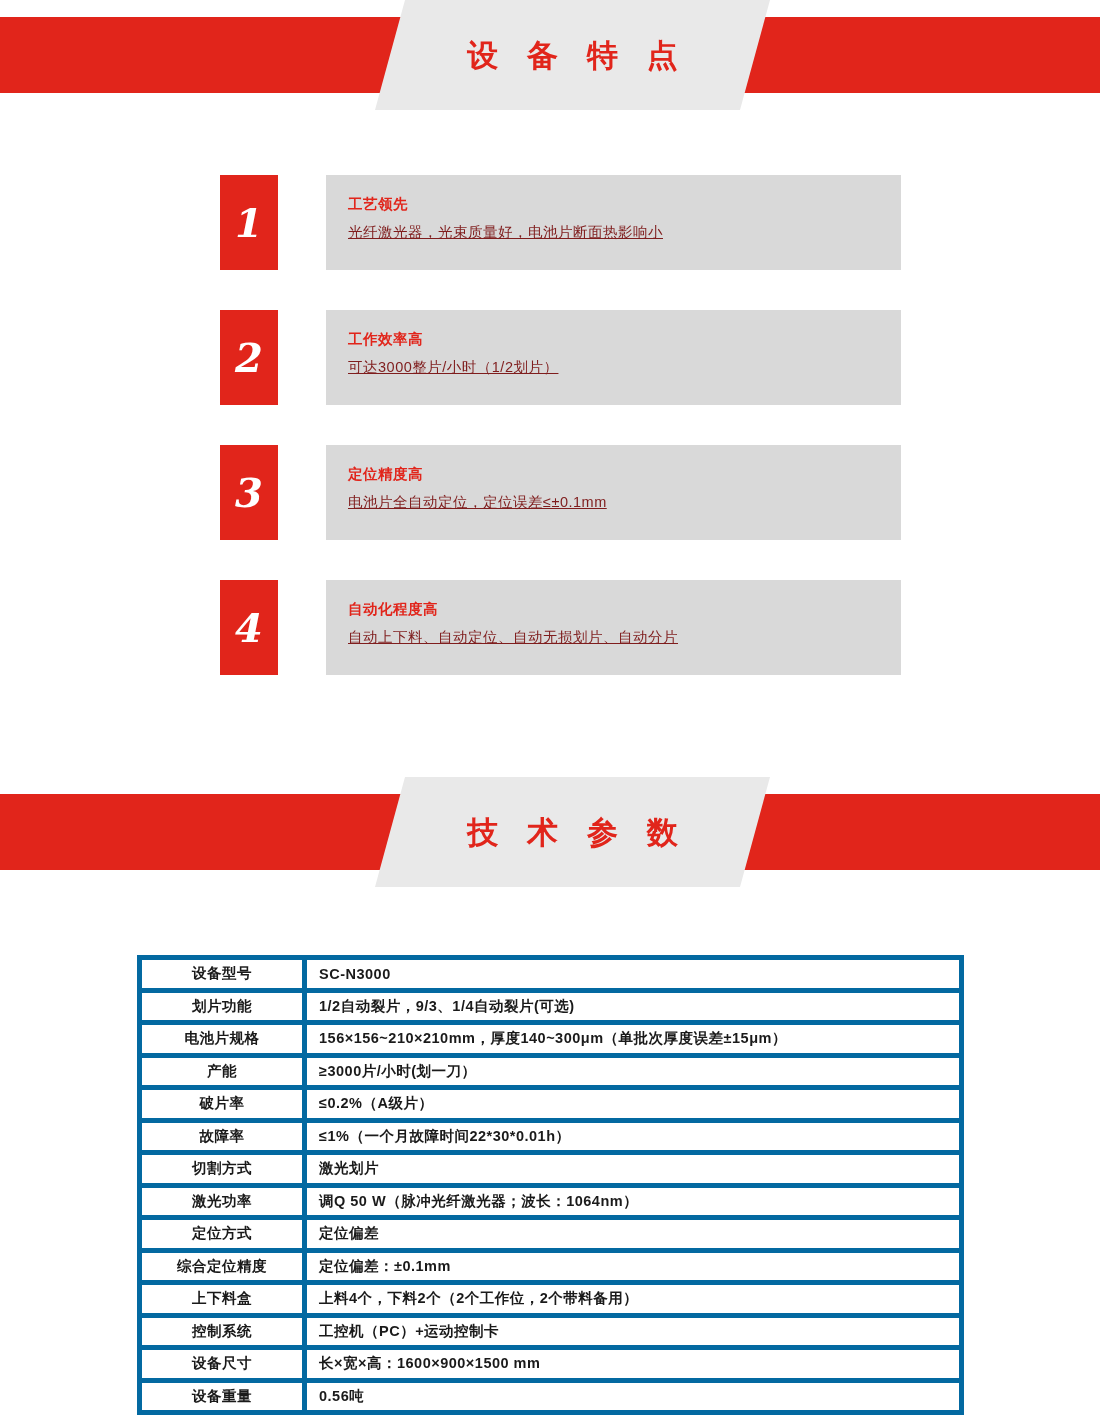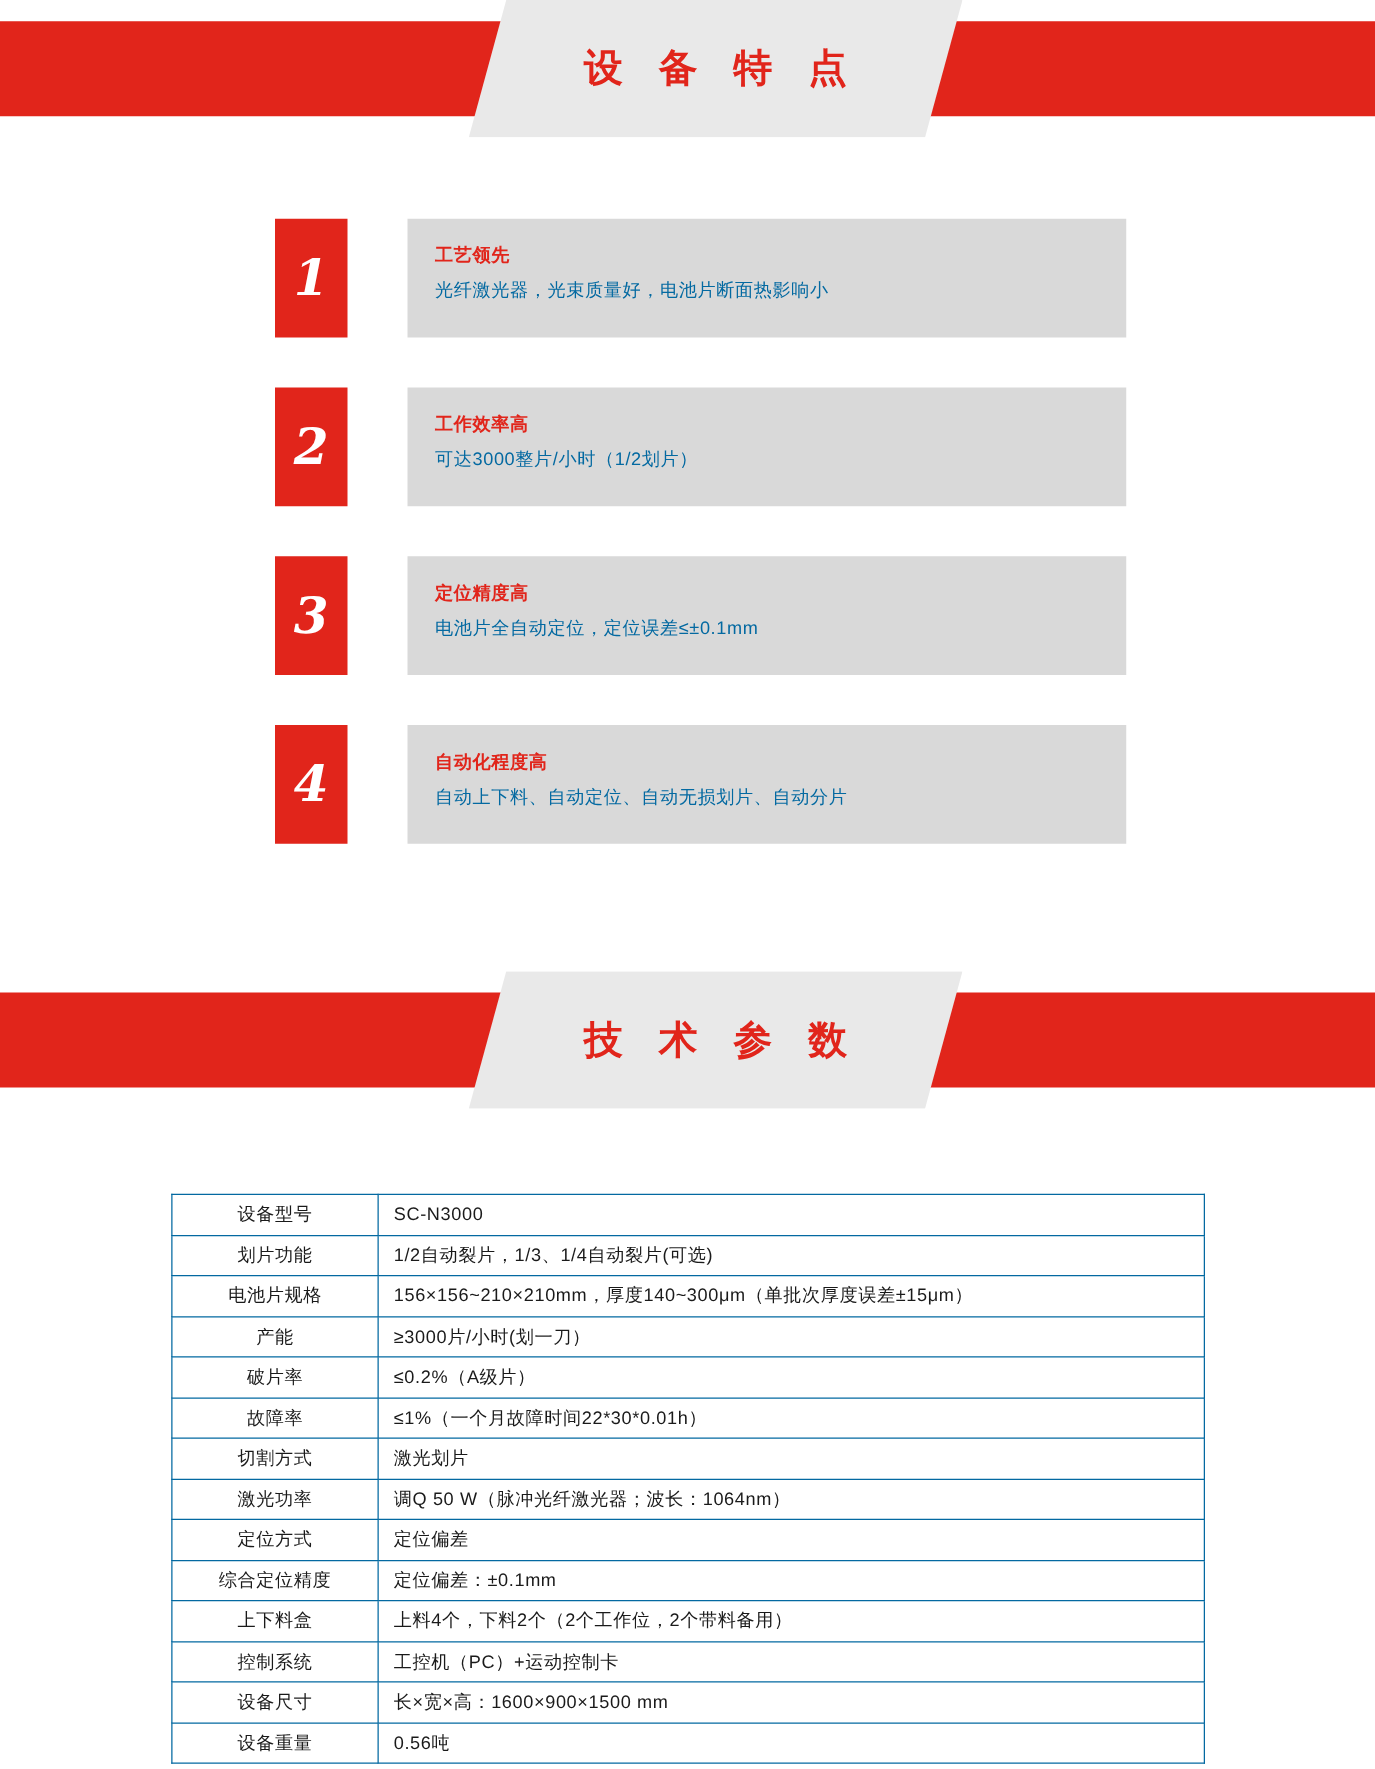--- a/index.html
+++ b/index.html
@@ -99,42 +99,44 @@
     margin-left: 21px;
   }
   .feature-title {
     color: #e1251b;
     font-size: 14.5px;
     font-weight: bold;
     margin-bottom: 9px;
     letter-spacing: 0.5px;
   }
   .feature-desc {
-    color: #0369a1;
+    color: #7f1d1d;
     font-size: 14.5px;
     letter-spacing: 0.5px;
+    text-decoration: underline;
   }
 
   
   .spec-table-wrap {
     position: absolute;
     left: 137px;
     top: 955px;
     width: 827px;
   }
   table.spec {
     width: 827px;
     border-collapse: collapse;
     font-size: 14.5px;
     color: #1a1a1a;
   }
   table.spec td {
-    border: 1px solid #0369a1;
+    border: 5px solid #0369a1;
     height: 32.5px;
     padding: 0 12px;
+    font-weight: bold;
   }
   table.spec td.label {
     width: 165px;
     text-align: center;
     letter-spacing: 0.5px;
   }
   table.spec td.value {
     text-align: left;
     letter-spacing: 0.5px;
   }
@@ -192,21 +194,21 @@
 
 <div class="spec-table-wrap">
   <table class="spec">
     <tbody>
       <tr>
         <td class="label">设备型号</td>
         <td class="value">SC-N3000</td>
       </tr>
       <tr>
         <td class="label">划片功能</td>
-        <td class="value">1/2自动裂片，1/3、1/4自动裂片(可选)</td>
+        <td class="value">1/2自动裂片，9/3、1/4自动裂片(可选)</td>
       </tr>
       <tr>
         <td class="label">电池片规格</td>
         <td class="value">156×156~210×210mm，厚度140~300μm（单批次厚度误差±15μm）</td>
       </tr>
       <tr>
         <td class="label">产能</td>
         <td class="value">≥3000片/小时(划一刀）</td>
       </tr>
       <tr>

